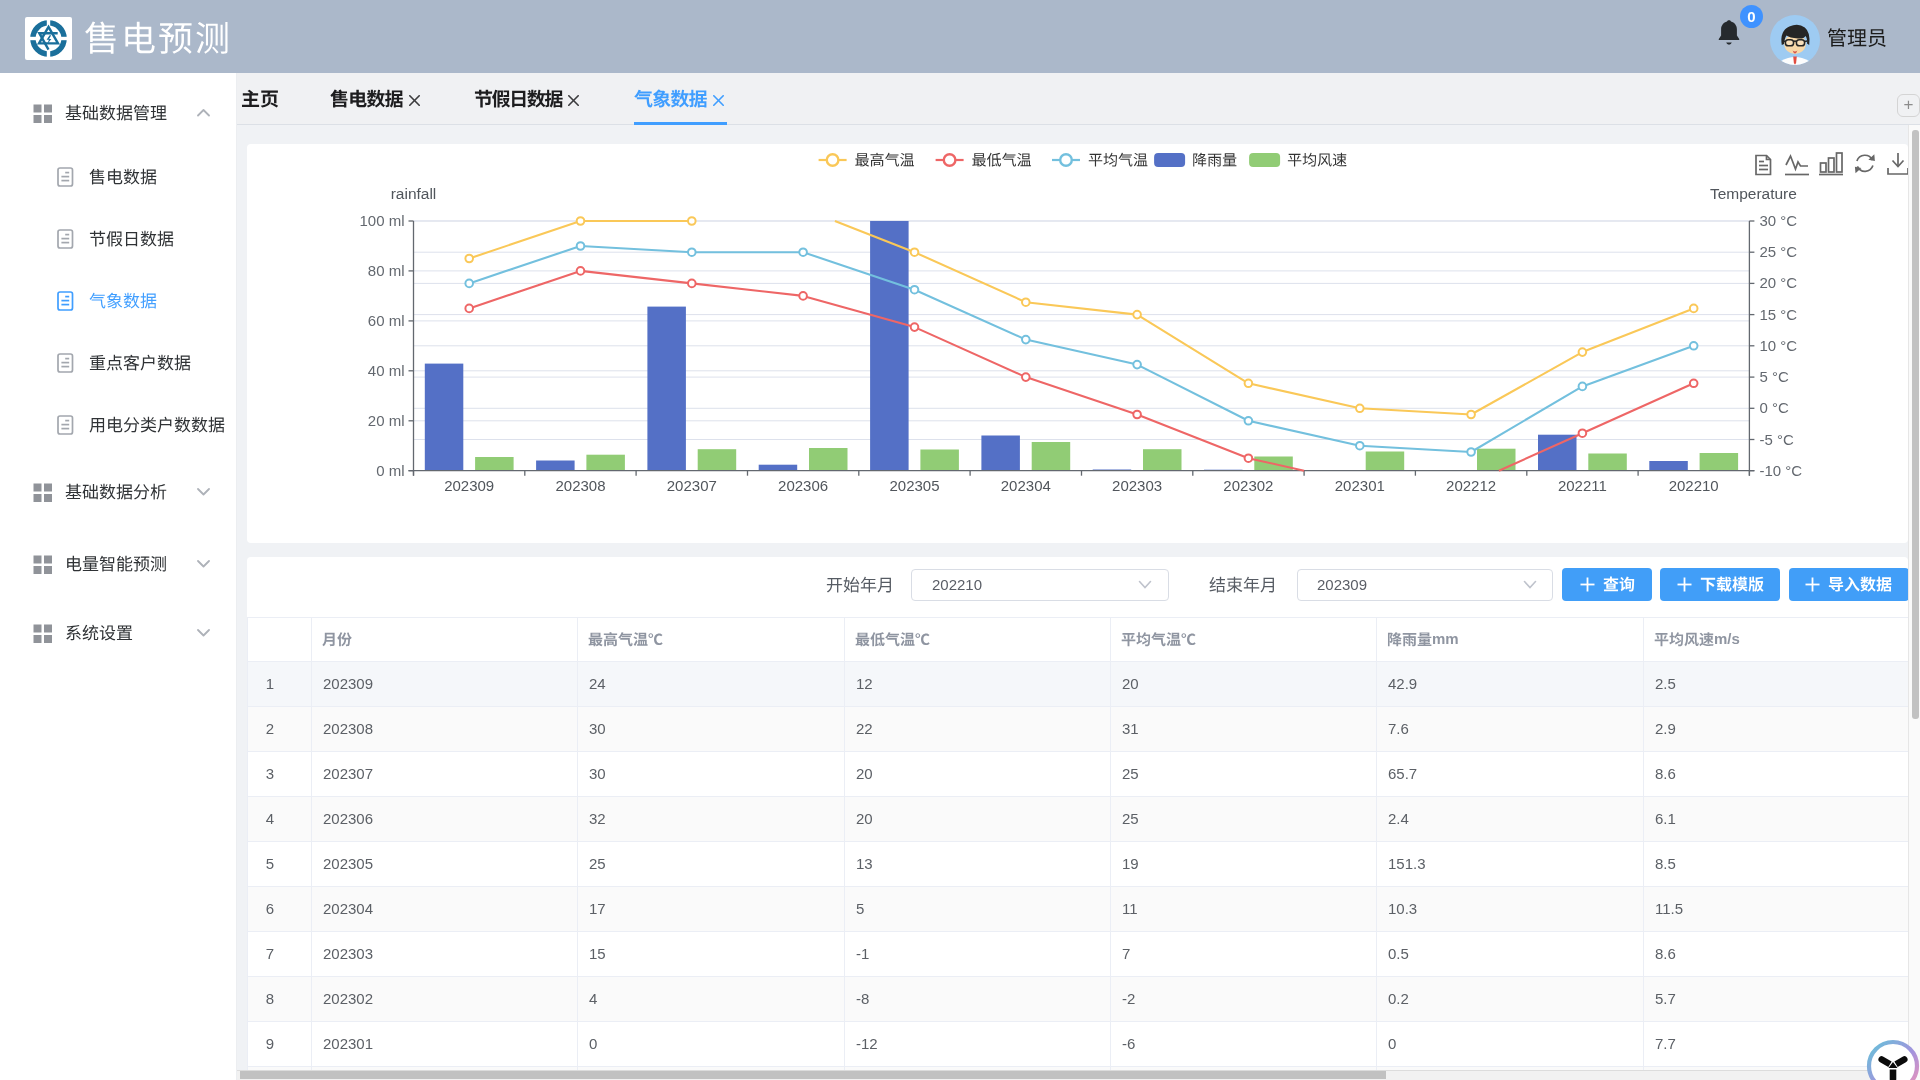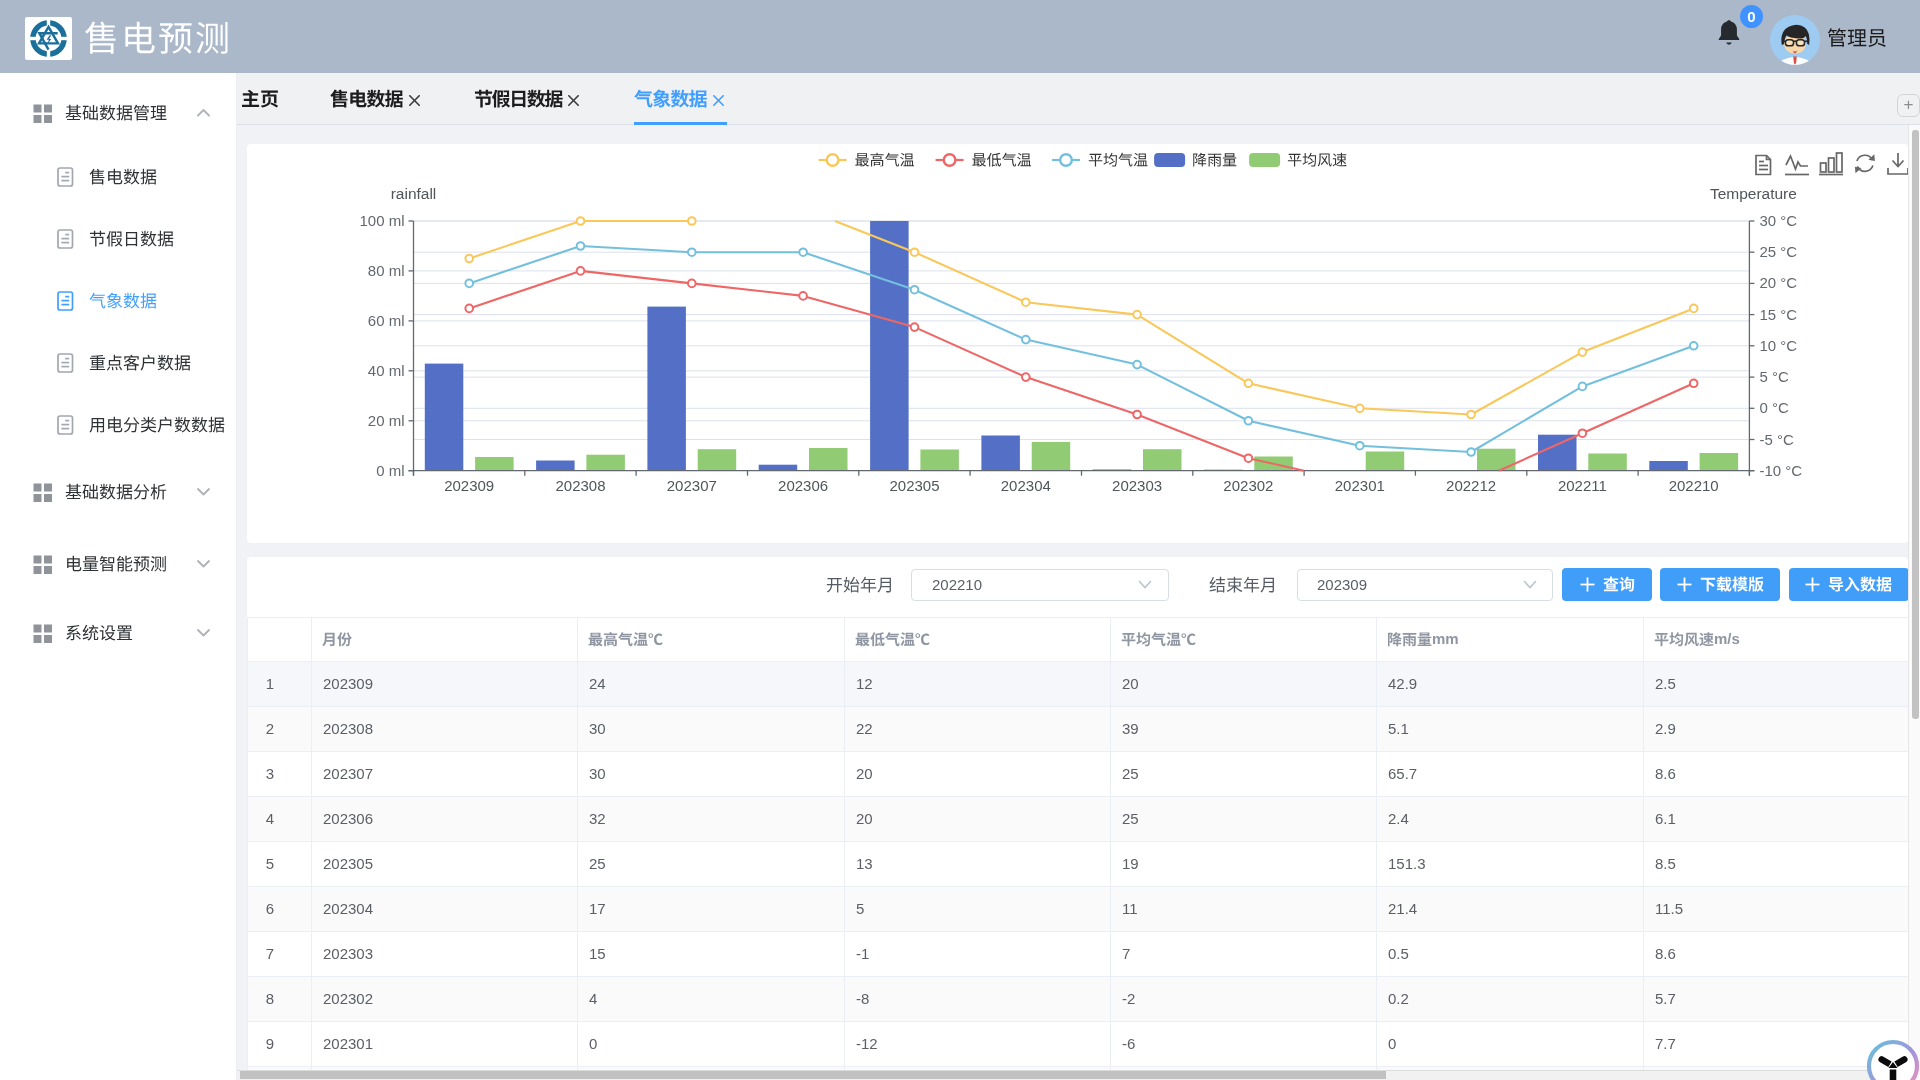--- a/index.html
+++ b/index.html
@@ -657,22 +657,22 @@
 <div style="position:absolute;left:323px;top:670.8px;font:400 15px &quot;Liberation Sans&quot;,sans-serif;color:#5c6066;line-height:26px;white-space:nowrap;">202309</div>
 <div style="position:absolute;left:589px;top:670.8px;font:400 15px &quot;Liberation Sans&quot;,sans-serif;color:#5c6066;line-height:26px;white-space:nowrap;">24</div>
 <div style="position:absolute;left:856px;top:670.8px;font:400 15px &quot;Liberation Sans&quot;,sans-serif;color:#5c6066;line-height:26px;white-space:nowrap;">12</div>
 <div style="position:absolute;left:1122px;top:670.8px;font:400 15px &quot;Liberation Sans&quot;,sans-serif;color:#5c6066;line-height:26px;white-space:nowrap;">20</div>
 <div style="position:absolute;left:1388px;top:670.8px;font:400 15px &quot;Liberation Sans&quot;,sans-serif;color:#5c6066;line-height:26px;white-space:nowrap;">42.9</div>
 <div style="position:absolute;left:1655px;top:670.8px;font:400 15px &quot;Liberation Sans&quot;,sans-serif;color:#5c6066;line-height:26px;white-space:nowrap;">2.5</div>
 <div style="position:absolute;left:270.0px;top:715.8px;font:400 15px &quot;Liberation Sans&quot;,sans-serif;color:#5c6066;line-height:26px;white-space:nowrap;transform:translateX(-50%);">2</div>
 <div style="position:absolute;left:323px;top:715.8px;font:400 15px &quot;Liberation Sans&quot;,sans-serif;color:#5c6066;line-height:26px;white-space:nowrap;">202308</div>
 <div style="position:absolute;left:589px;top:715.8px;font:400 15px &quot;Liberation Sans&quot;,sans-serif;color:#5c6066;line-height:26px;white-space:nowrap;">30</div>
 <div style="position:absolute;left:856px;top:715.8px;font:400 15px &quot;Liberation Sans&quot;,sans-serif;color:#5c6066;line-height:26px;white-space:nowrap;">22</div>
-<div style="position:absolute;left:1122px;top:715.8px;font:400 15px &quot;Liberation Sans&quot;,sans-serif;color:#5c6066;line-height:26px;white-space:nowrap;">39</div>
-<div style="position:absolute;left:1388px;top:715.8px;font:400 15px &quot;Liberation Sans&quot;,sans-serif;color:#5c6066;line-height:26px;white-space:nowrap;">5.1</div>
+<div style="position:absolute;left:1122px;top:715.8px;font:400 15px &quot;Liberation Sans&quot;,sans-serif;color:#5c6066;line-height:26px;white-space:nowrap;">31</div>
+<div style="position:absolute;left:1388px;top:715.8px;font:400 15px &quot;Liberation Sans&quot;,sans-serif;color:#5c6066;line-height:26px;white-space:nowrap;">7.6</div>
 <div style="position:absolute;left:1655px;top:715.8px;font:400 15px &quot;Liberation Sans&quot;,sans-serif;color:#5c6066;line-height:26px;white-space:nowrap;">2.9</div>
 <div style="position:absolute;left:270.0px;top:760.8px;font:400 15px &quot;Liberation Sans&quot;,sans-serif;color:#5c6066;line-height:26px;white-space:nowrap;transform:translateX(-50%);">3</div>
 <div style="position:absolute;left:323px;top:760.8px;font:400 15px &quot;Liberation Sans&quot;,sans-serif;color:#5c6066;line-height:26px;white-space:nowrap;">202307</div>
 <div style="position:absolute;left:589px;top:760.8px;font:400 15px &quot;Liberation Sans&quot;,sans-serif;color:#5c6066;line-height:26px;white-space:nowrap;">30</div>
 <div style="position:absolute;left:856px;top:760.8px;font:400 15px &quot;Liberation Sans&quot;,sans-serif;color:#5c6066;line-height:26px;white-space:nowrap;">20</div>
 <div style="position:absolute;left:1122px;top:760.8px;font:400 15px &quot;Liberation Sans&quot;,sans-serif;color:#5c6066;line-height:26px;white-space:nowrap;">25</div>
 <div style="position:absolute;left:1388px;top:760.8px;font:400 15px &quot;Liberation Sans&quot;,sans-serif;color:#5c6066;line-height:26px;white-space:nowrap;">65.7</div>
 <div style="position:absolute;left:1655px;top:760.8px;font:400 15px &quot;Liberation Sans&quot;,sans-serif;color:#5c6066;line-height:26px;white-space:nowrap;">8.6</div>
 <div style="position:absolute;left:270.0px;top:805.8px;font:400 15px &quot;Liberation Sans&quot;,sans-serif;color:#5c6066;line-height:26px;white-space:nowrap;transform:translateX(-50%);">4</div>
 <div style="position:absolute;left:323px;top:805.8px;font:400 15px &quot;Liberation Sans&quot;,sans-serif;color:#5c6066;line-height:26px;white-space:nowrap;">202306</div>
@@ -686,21 +686,21 @@
 <div style="position:absolute;left:589px;top:850.8px;font:400 15px &quot;Liberation Sans&quot;,sans-serif;color:#5c6066;line-height:26px;white-space:nowrap;">25</div>
 <div style="position:absolute;left:856px;top:850.8px;font:400 15px &quot;Liberation Sans&quot;,sans-serif;color:#5c6066;line-height:26px;white-space:nowrap;">13</div>
 <div style="position:absolute;left:1122px;top:850.8px;font:400 15px &quot;Liberation Sans&quot;,sans-serif;color:#5c6066;line-height:26px;white-space:nowrap;">19</div>
 <div style="position:absolute;left:1388px;top:850.8px;font:400 15px &quot;Liberation Sans&quot;,sans-serif;color:#5c6066;line-height:26px;white-space:nowrap;">151.3</div>
 <div style="position:absolute;left:1655px;top:850.8px;font:400 15px &quot;Liberation Sans&quot;,sans-serif;color:#5c6066;line-height:26px;white-space:nowrap;">8.5</div>
 <div style="position:absolute;left:270.0px;top:895.8px;font:400 15px &quot;Liberation Sans&quot;,sans-serif;color:#5c6066;line-height:26px;white-space:nowrap;transform:translateX(-50%);">6</div>
 <div style="position:absolute;left:323px;top:895.8px;font:400 15px &quot;Liberation Sans&quot;,sans-serif;color:#5c6066;line-height:26px;white-space:nowrap;">202304</div>
 <div style="position:absolute;left:589px;top:895.8px;font:400 15px &quot;Liberation Sans&quot;,sans-serif;color:#5c6066;line-height:26px;white-space:nowrap;">17</div>
 <div style="position:absolute;left:856px;top:895.8px;font:400 15px &quot;Liberation Sans&quot;,sans-serif;color:#5c6066;line-height:26px;white-space:nowrap;">5</div>
 <div style="position:absolute;left:1122px;top:895.8px;font:400 15px &quot;Liberation Sans&quot;,sans-serif;color:#5c6066;line-height:26px;white-space:nowrap;">11</div>
-<div style="position:absolute;left:1388px;top:895.8px;font:400 15px &quot;Liberation Sans&quot;,sans-serif;color:#5c6066;line-height:26px;white-space:nowrap;">21.4</div>
+<div style="position:absolute;left:1388px;top:895.8px;font:400 15px &quot;Liberation Sans&quot;,sans-serif;color:#5c6066;line-height:26px;white-space:nowrap;">10.3</div>
 <div style="position:absolute;left:1655px;top:895.8px;font:400 15px &quot;Liberation Sans&quot;,sans-serif;color:#5c6066;line-height:26px;white-space:nowrap;">11.5</div>
 <div style="position:absolute;left:270.0px;top:940.8px;font:400 15px &quot;Liberation Sans&quot;,sans-serif;color:#5c6066;line-height:26px;white-space:nowrap;transform:translateX(-50%);">7</div>
 <div style="position:absolute;left:323px;top:940.8px;font:400 15px &quot;Liberation Sans&quot;,sans-serif;color:#5c6066;line-height:26px;white-space:nowrap;">202303</div>
 <div style="position:absolute;left:589px;top:940.8px;font:400 15px &quot;Liberation Sans&quot;,sans-serif;color:#5c6066;line-height:26px;white-space:nowrap;">15</div>
 <div style="position:absolute;left:856px;top:940.8px;font:400 15px &quot;Liberation Sans&quot;,sans-serif;color:#5c6066;line-height:26px;white-space:nowrap;">-1</div>
 <div style="position:absolute;left:1122px;top:940.8px;font:400 15px &quot;Liberation Sans&quot;,sans-serif;color:#5c6066;line-height:26px;white-space:nowrap;">7</div>
 <div style="position:absolute;left:1388px;top:940.8px;font:400 15px &quot;Liberation Sans&quot;,sans-serif;color:#5c6066;line-height:26px;white-space:nowrap;">0.5</div>
 <div style="position:absolute;left:1655px;top:940.8px;font:400 15px &quot;Liberation Sans&quot;,sans-serif;color:#5c6066;line-height:26px;white-space:nowrap;">8.6</div>
 <div style="position:absolute;left:270.0px;top:985.8px;font:400 15px &quot;Liberation Sans&quot;,sans-serif;color:#5c6066;line-height:26px;white-space:nowrap;transform:translateX(-50%);">8</div>
 <div style="position:absolute;left:323px;top:985.8px;font:400 15px &quot;Liberation Sans&quot;,sans-serif;color:#5c6066;line-height:26px;white-space:nowrap;">202302</div>

